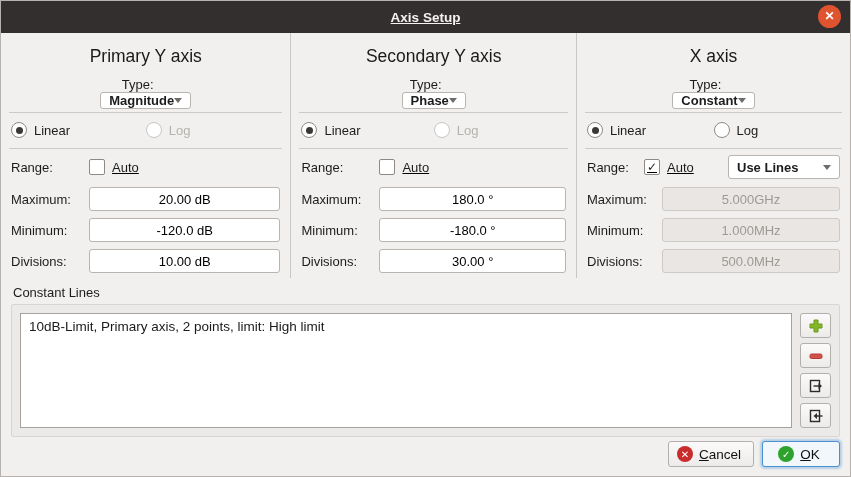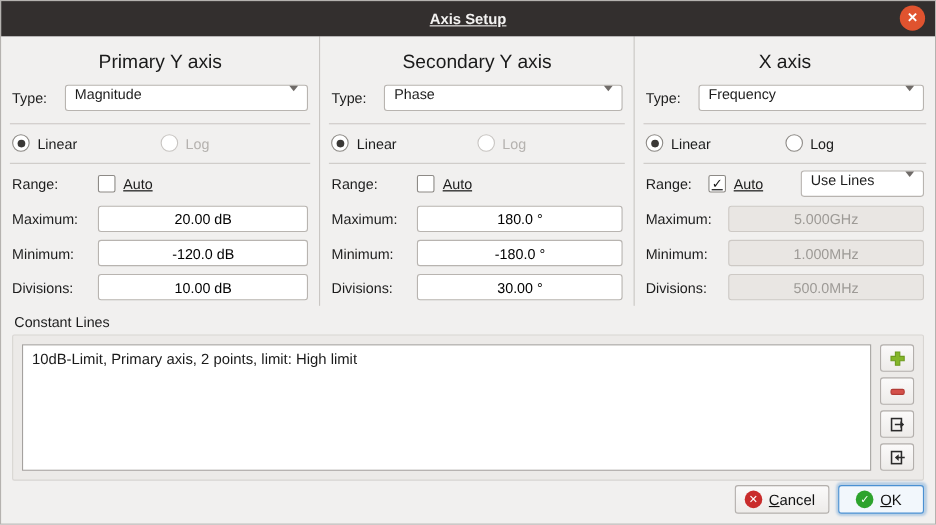--- a/index.html
+++ b/index.html
@@ -27,26 +27,26 @@
   .col { padding-top:0; }
   .col1 { width:300px; border-right:1px solid #c9c6c3; }
   .col2 { width:295px; border-right:1px solid #c9c6c3; }
   .col3 { flex:1; }
   .col-header {
     text-align:center; font-size:17.5px; color:#1a1a1a;
     margin-top:12px; height:22px; line-height:22px; margin-bottom:10px;
   }
   .row { display:flex; align-items:center; padding:0 10px; }
   .lbl { font-size:13px; color:#1c1c1c; white-space:nowrap; }
-  .type-row { height:24px; }
+  .type-row { height:24px;flex-direction:column; }
   .type-row .lbl { width:48px; }
   .select {
     flex:1; height:24px; background:#fff; border:1px solid #b8b4b0;
-    border-radius:3px; display:flex; align-items:flex-start; padding:0 8px;
-    font-size:13px; color:#1c1c1c; position:relative;
+    border-radius:3px; display:flex; align-items:center; padding:0 8px;
+    font-size:13px; color:#1c1c1c; position:relative;font-weight:bold;
   }
   .select .caret {
     margin-left:auto; width:0; height:0;
     border-left:4px solid transparent; border-right:4px solid transparent;
     border-top:5px solid #6f6b68;
   }
   .sep { border:none; border-top:1px solid #ccc9c6; margin:11px 8px 6px 8px; }
   .sep2 { border:none; border-top:1px solid #ccc9c6; margin:7px 8px 6px 8px; }
   .radio-row { height:22px; }
   .radio-wrap { display:flex; align-items:center; gap:7px; }
@@ -221,21 +221,21 @@
         <span class="lbl">Divisions:</span>
         <input class="field" value="30.00 °" style="">
       </div>
     </div>
 
     <div class="col col3">
       <div class="col-header">X axis</div>
       <div class="row type-row">
         <span class="lbl">Type:</span>
         <div class="select">
-          <span>Frequency</span>
+          <span>Constant</span>
           <span class="caret"></span>
         </div>
       </div>
       <hr class="sep">
       <div class="row radio-row">
         <label class="radio-wrap first">
           <span class="radio checked"></span>
           <span class="radio-lbl">Linear</span>
         </label>
         <label class="radio-wrap">

